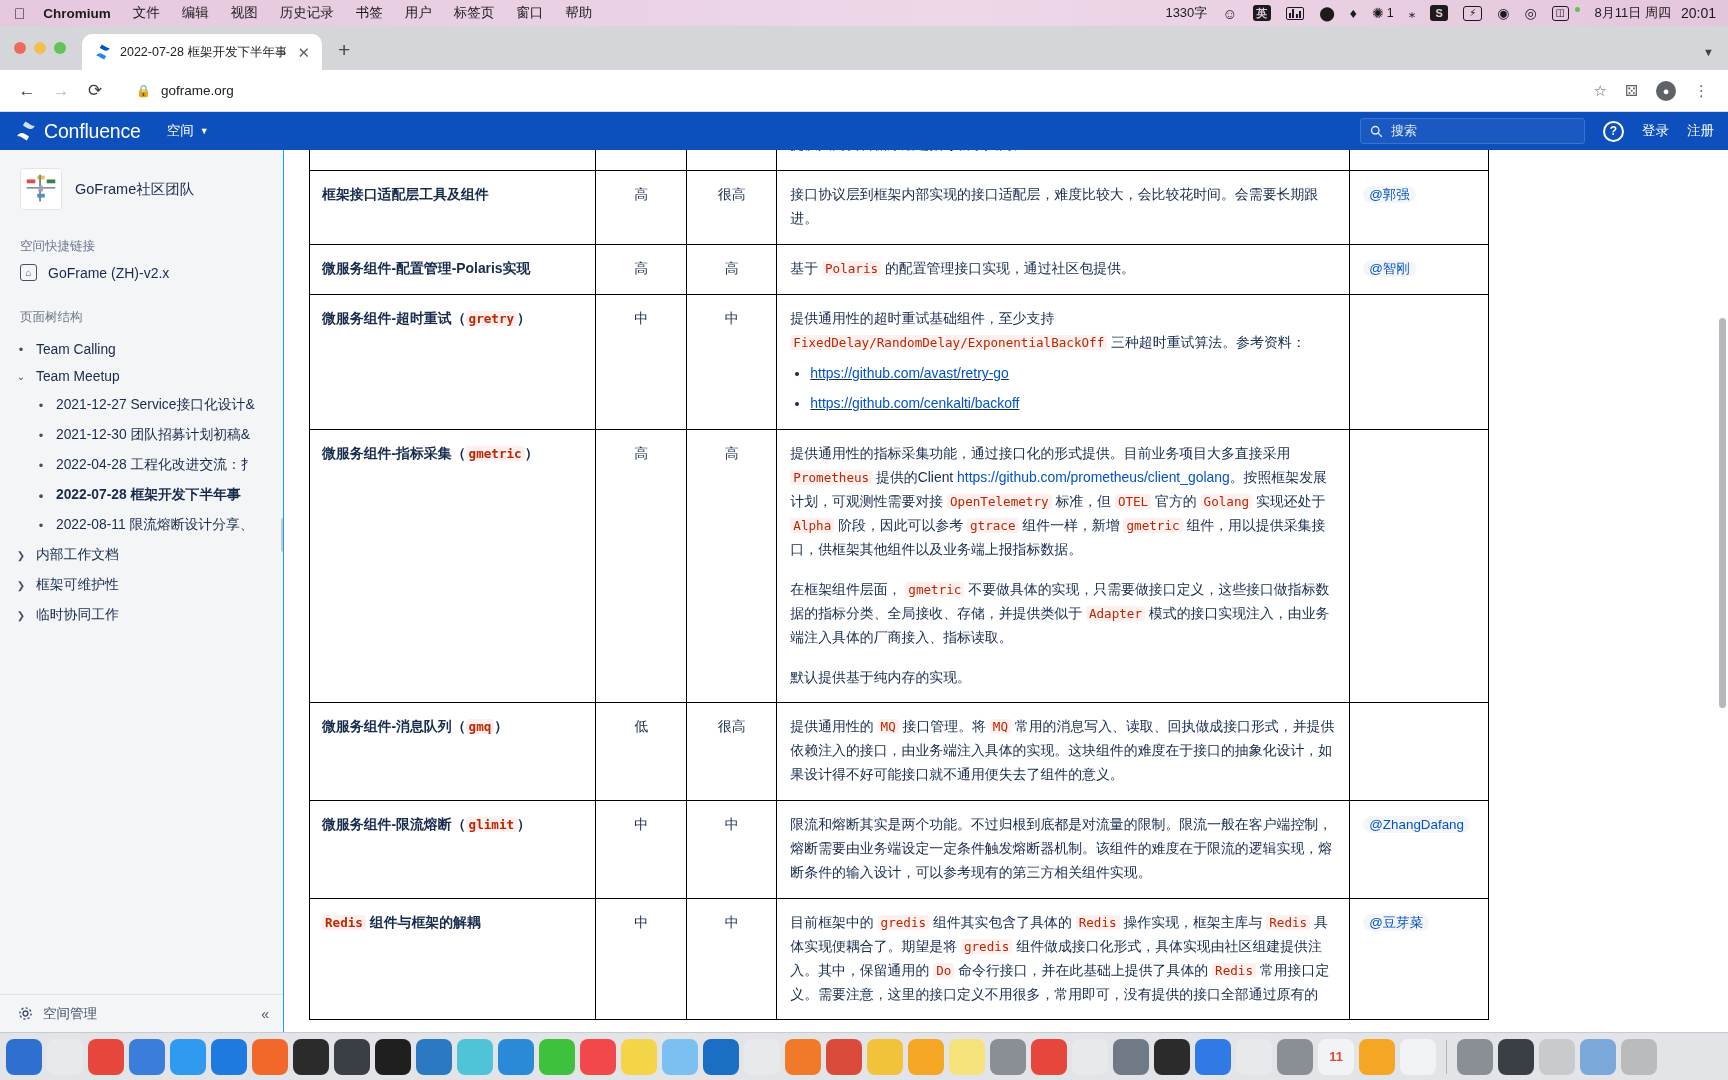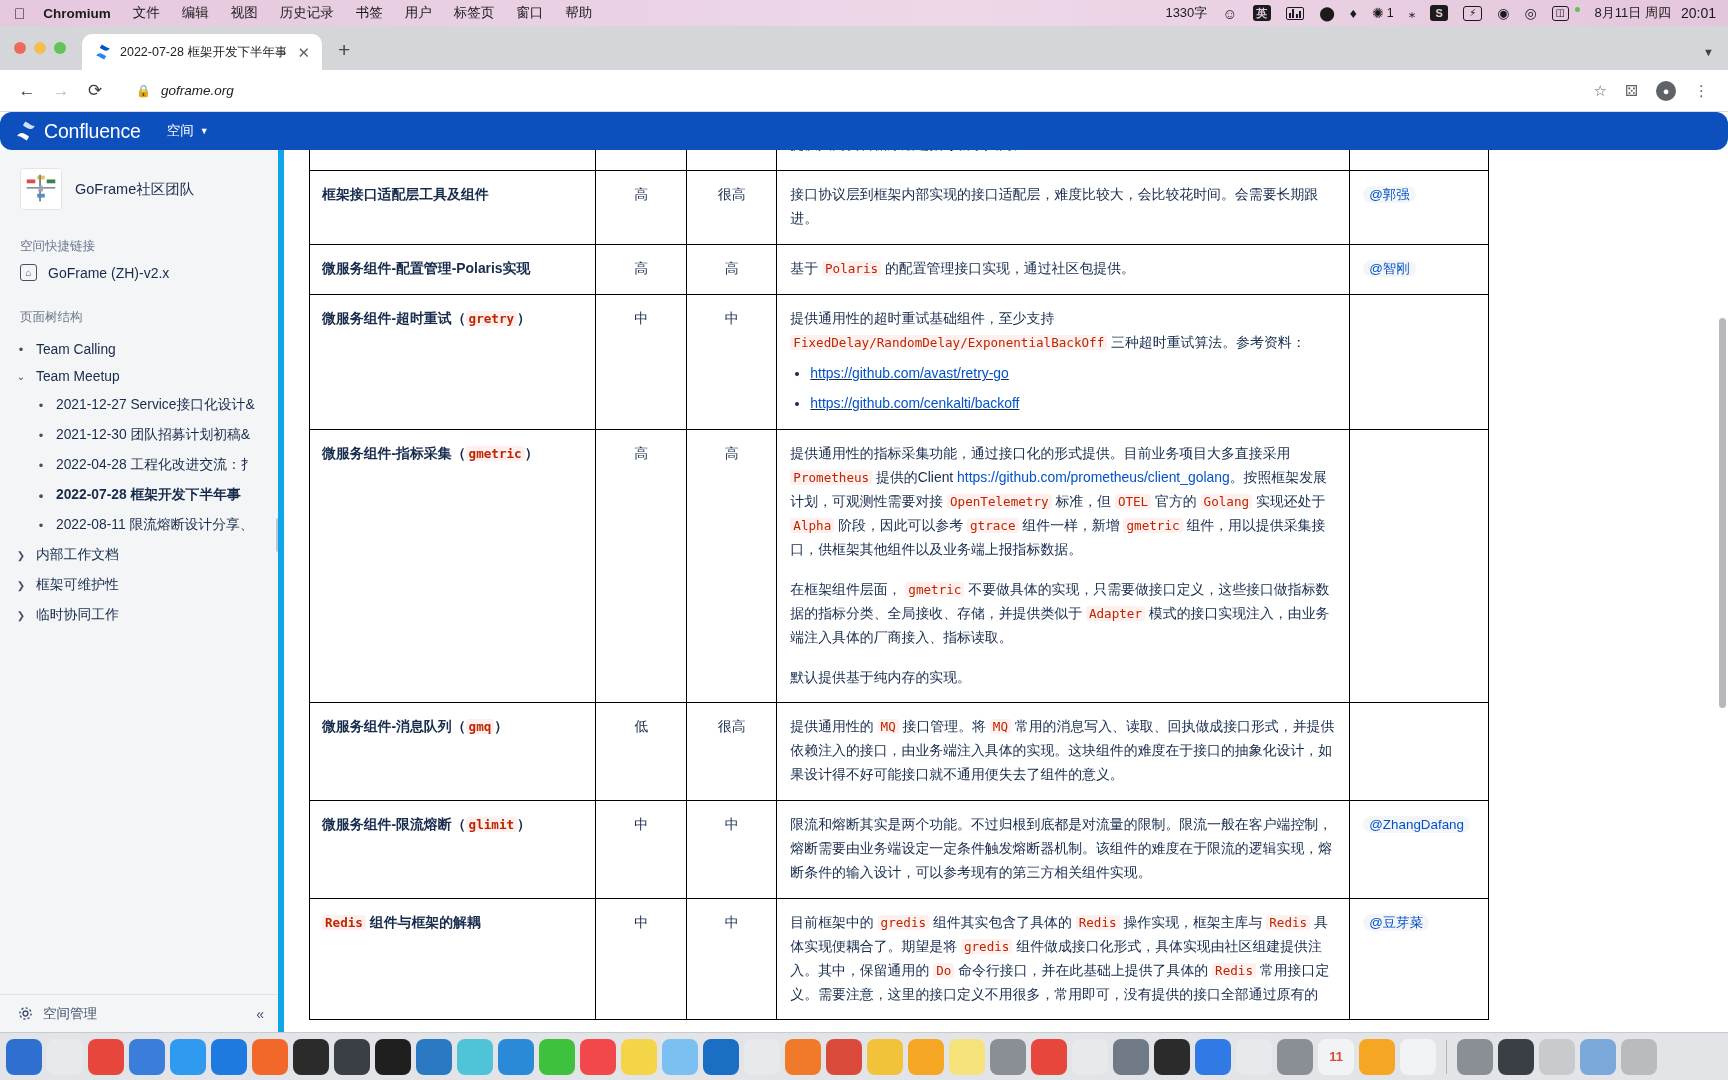--- a/index.html
+++ b/index.html
@@ -72,29 +72,29 @@
   #omnibar .navbtn {
     width:30px; height:30px; display:flex; align-items:center; justify-content:center;
     color:#3c4043; font-size:17px; line-height:1;
   }
   #omnibar .navbtn.dim { color:#b9bcbf; }
   #omnibar .urlwrap {
     flex:1 1 auto; display:flex; align-items:center; gap:10px;
     height:30px; padding-left:14px; margin-left:8px;
   }
   #omnibar .lock { font-size:12px; color:#3c4043; }
-  #omnibar .url { font-size:13.5px; color:#202124;font-style:italic; }
+  #omnibar .url { font-size:13.5px; color:#202124; }
   #omnibar .raction { color:#5f6368; font-size:15px; padding:0 7px; display:flex; align-items:center;}
   .avatar-c { width:20px;height:20px;border-radius:50%;background:#5f6368;color:#fff;
               display:flex;align-items:center;justify-content:center;font-size:11px; }
 
   
   #cheader {
     height: 38px; background:#0c4fbd; display:flex; align-items:center;
-    padding: 0 14px 0 16px; color:#fff;border-radius:12px;
+    padding: 0 14px 0 16px; color:#fff;
   }
   #cheader .brand { display:flex; align-items:center; gap:8px; }
   #cheader .brand .logo { width:20px; height:20px; display:block; }
   #cheader .brand .name { font-size:19.5px; letter-spacing:-0.2px; }
   #cheader .space { margin-left:26px; font-size:13.5px; display:flex; align-items:center; gap:6px; }
   #cheader .chev { font-size:9px; }
   #cheader .right { margin-left:auto; display:flex; align-items:center; gap:18px; }
   #cheader .searchbox {
     width: 225px; height:26px; background:#1a59c2; border:1px solid #3b74cd;
     border-radius:3px; display:flex; align-items:center; gap:8px; padding:0 9px;
@@ -104,21 +104,21 @@
              display:flex;align-items:center;justify-content:center;
              font-size:12px;font-weight:bold;color:#fff; }
   #cheader .link { font-size:13.5px; color:#fff; }
 
   
   #shell { display:flex; height: calc(1080px - 26px - 44px - 42px - 38px - 48px); }
 
   
   #sidebar {
     width: 284px; flex:0 0 284px; background:#f4f5f7;
-    border-right:6px solid #0ea5e9; position:relative;
+    border-right:1px solid #0ea5e9; position:relative;
     padding: 18px 0 0 0; overflow:hidden;
   }
   #sidebar .spacehdr { display:flex; align-items:center; gap:13px; padding: 0 16px 0 20px; }
   .sp-avatar { width:42px;height:42px;border-radius:4px;background:#fff;
                border:1px solid #e3e4e8; display:block; flex:0 0 auto;}
   #sidebar .spacename { font-size:14.5px; color:#172b4d; font-weight:500; }
   #sidebar .sect { font-size:12.5px; color:#6b778c; padding: 0 20px; margin-top:28px; }
   #sidebar .quick { display:flex; align-items:center; gap:11px; padding: 9px 20px 0 20px; }
   .home-ico { width:17px;height:17px;border:1.5px solid #42526e;border-radius:3px;
               display:flex;align-items:center;justify-content:center;font-size:10px;color:#42526e;}
@@ -273,20 +273,32 @@
   <div class="brand">
     <svg class="logo" viewBox="0 0 24 24">
       <path d="M1.5 17.8c2.9-4.4 6-4.1 9.2-2.2l4.2 2.5c.5.3.6.8.4 1.3l-2.5 4c-2.7-1.6-5.7-3.4-8.3-5-.4-.2-.8-.1-1 .3z" fill="#ffffff"></path>
       <path d="M22.5 6.2c-2.9 4.4-6 4.1-9.2 2.2L9.1 5.9c-.5-.3-.6-.8-.4-1.3l2.5-4c2.7 1.6 5.7 3.4 8.3 5 .4.2.8.1 1-.3z" fill="#cfe0fb"></path>
     </svg>
     <span class="name">Confluence</span>
   </div>
   <div class="space">
     <span>空间</span>
     <span class="chev">▼</span>
+  </div>
+  <div class="right">
+    <div class="searchbox">
+      <svg width="13" height="13" viewBox="0 0 16 16">
+        <circle cx="6.5" cy="6.5" r="4.6" fill="none" stroke="#e3ebf8" stroke-width="1.7"></circle>
+        <line x1="10" y1="10" x2="14.5" y2="14.5" stroke="#e3ebf8" stroke-width="1.7"></line>
+      </svg>
+      <span class="ph">搜索</span>
+    </div>
+    <span class="helpbtn">?</span>
+    <span class="link">登录</span>
+    <span class="link">注册</span>
   </div>
 </div>
 
 <div id="shell">
 
   <aside id="sidebar">
     <div class="spacehdr">
       <svg class="sp-avatar" viewBox="0 0 42 42">
         <rect width="42" height="42" fill="#ffffff"></rect>
         <rect x="6" y="11" width="9" height="4" fill="#d94f4f"></rect>

